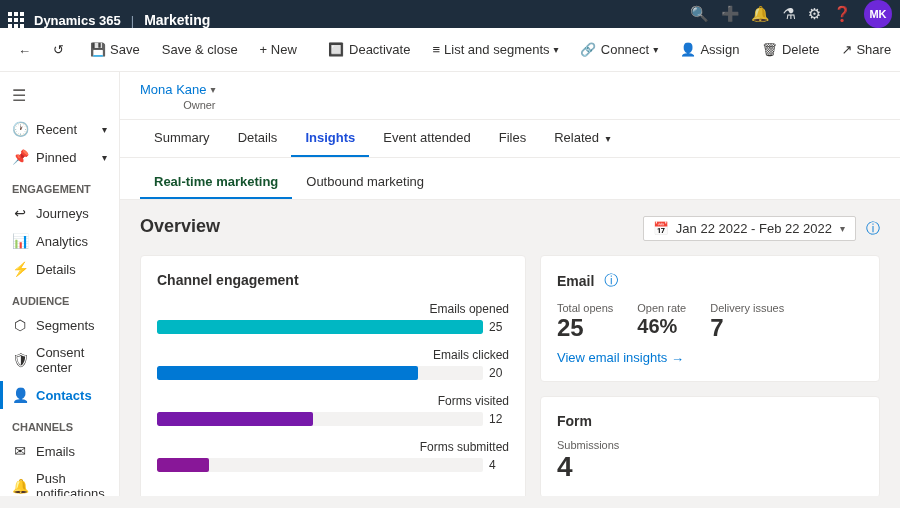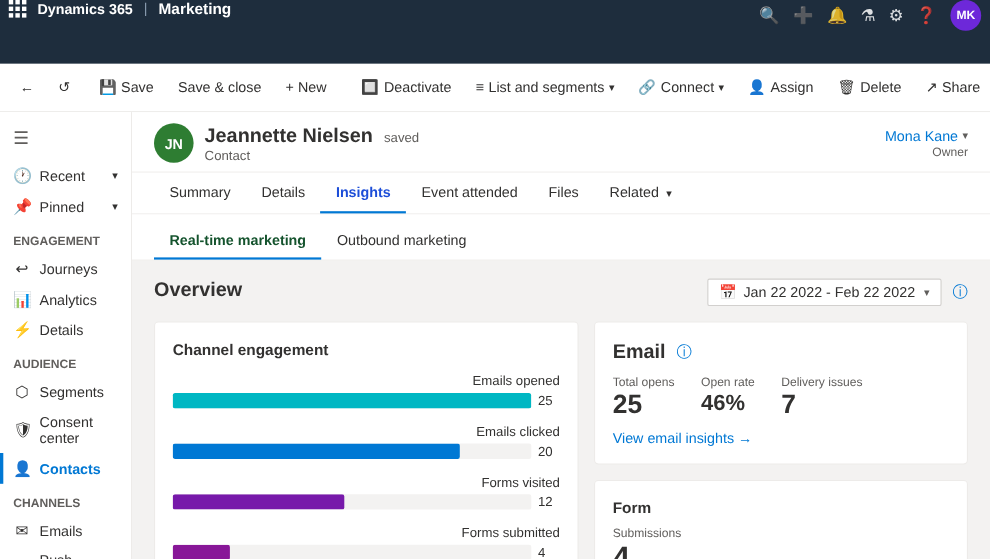--- a/index.html
+++ b/index.html
@@ -1,21 +1,21 @@
 <!DOCTYPE html>
 <html><head>
   <meta charset="utf-8">
   <style>
     * { box-sizing: border-box; margin: 0; padding: 0; }
     body { font-family: 'Segoe UI', sans-serif; font-size: 13px; color: #323130; background: #f3f2f1; overflow: hidden; }
 
     
     .top-bar {
-      display: flex; align-items: flex-start; background: #1e2d3d; color: #fff;
-      height: 58px; padding: 0 8px; gap: 8px;
+      display: flex; align-items: flex-end; background: #1e2d3d; color: #fff;
+      height: 28px; padding: 0 8px; gap: 8px;
     }
     .top-bar-logo { display: flex; align-items: center; gap: 6px; font-size: 13px; font-weight: 600; color: #fff; }
     .top-bar-logo .waffle { display: grid; grid-template-columns: repeat(3,4px); gap: 2px; margin-right: 4px; }
     .top-bar-logo .waffle span { width:4px; height:4px; background:#fff; display:block; }
     .top-bar-module { font-size: 14px; font-weight: 600; color: #fff; }
     .top-bar-spacer { flex: 1; }
     .top-bar-icons { display: flex; align-items: center; gap: 12px; }
     .top-bar-icon { color: #fff; font-size: 15px; cursor: pointer; opacity: 0.85; }
     .top-bar-avatar { width: 28px; height: 28px; border-radius: 50%; background: #6d28d9; display: flex; align-items: center; justify-content: center; font-size: 11px; font-weight: 600; color: #fff; }
 
@@ -119,21 +119,21 @@
     
     .bar-row { margin-bottom: 14px; }
     .bar-label { font-size: 12px; color: #323130; margin-bottom: 4px; text-align: right; }
     .bar-container { display: flex; align-items: center; gap: 6px; }
     .bar-track { flex: 1; height: 14px; background: #f3f2f1; border-radius: 2px; overflow: hidden; }
     .bar-fill { height: 100%; border-radius: 2px; }
     .bar-value { font-size: 12px; color: #323130; min-width: 20px; }
 
     
     .email-header { display: flex; align-items: center; gap: 6px; margin-bottom: 12px; }
-    .email-title { font-size: 18px; font-weight: 600; color: #323130; }
+    .email-title { font-size: 14px; font-weight: 600; color: #323130; }
     .stats-row { display: flex; gap: 24px; margin-bottom: 10px; }
     .stat-item { display: flex; flex-direction: column; }
     .stat-label { font-size: 11px; color: #605e5c; margin-bottom: 2px; }
     .stat-value { font-size: 24px; font-weight: 700; color: #323130; line-height: 1; }
     .stat-value.medium { font-size: 20px; }
     .view-link { display: flex; align-items: center; gap: 4px; font-size: 13px; color: #0078d4; cursor: pointer; text-decoration: none; margin-top: 4px; }
 
     
     .form-title { font-size: 14px; font-weight: 600; color: #323130; margin-bottom: 10px; }
     .form-submissions-label { font-size: 11px; color: #605e5c; margin-bottom: 2px; }
@@ -272,30 +272,20 @@
       <span>Push notifications</span>
     </div>
 
     <div style="flex:1;"></div>
 
   </div>
 
   <div class="main-content">
 
     <div class="record-header">
-      <div class="record-header-left">
-        <div class="record-avatar">JN</div>
-        <div>
-          <div style="display:flex; align-items:baseline; gap:6px;">
-            <span class="record-name">Jeannette Nielsen</span>
-            <span class="record-saved">saved</span>
-          </div>
-          <div class="record-type">Contact</div>
-        </div>
-      </div>
       <div class="record-header-right">
         <div style="display:flex; align-items:center;">
           <span class="record-owner-name">Mona Kane</span>
           <span class="record-owner-chevron">▾</span>
         </div>
         <span class="record-owner-label">Owner</span>
       </div>
     </div>
 
     <div class="tabs-bar">

